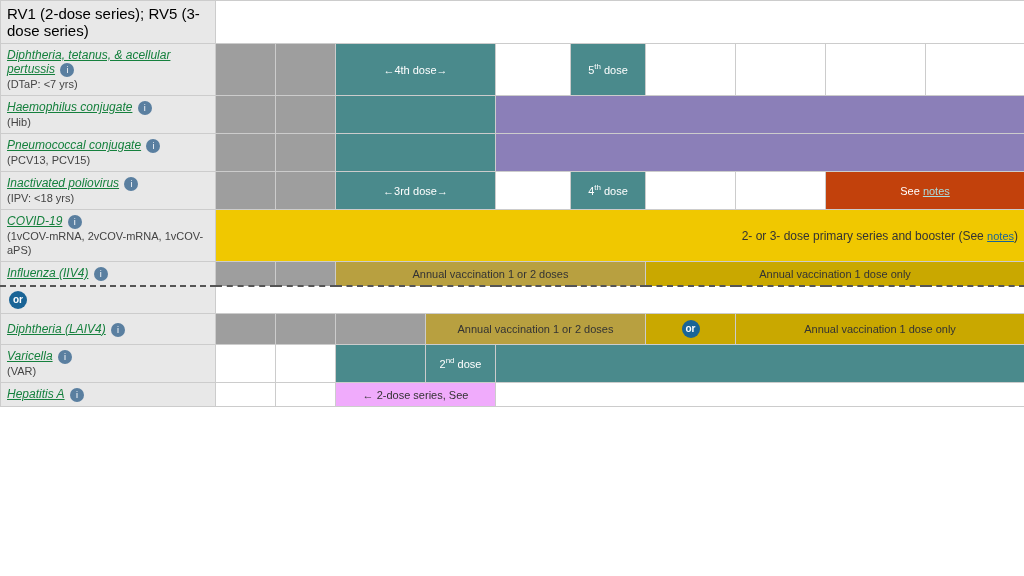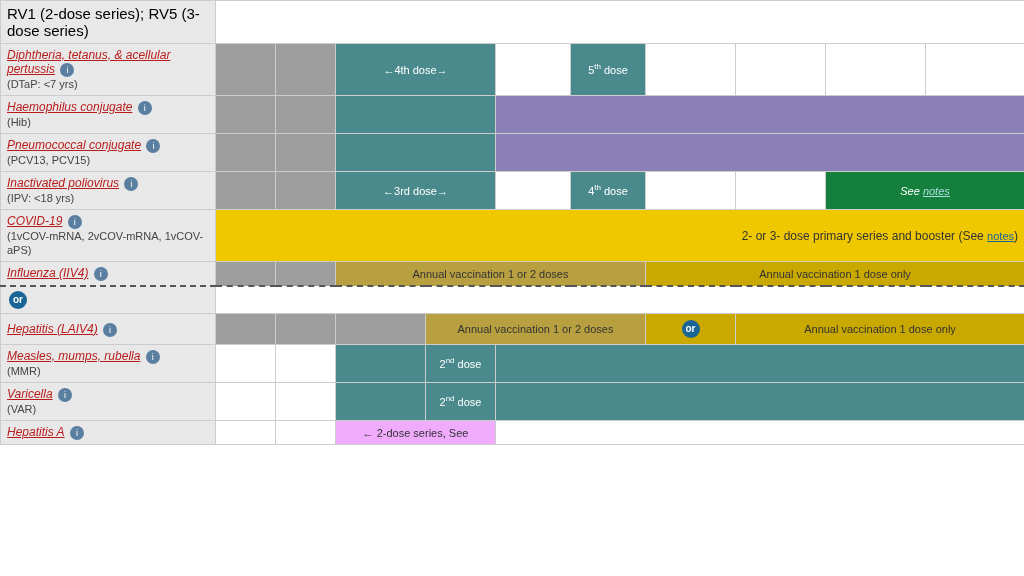--- a/index.html
+++ b/index.html
@@ -18,21 +18,21 @@
       border: 1px solid #ccc;
       padding: 4px 6px;
       vertical-align: middle;
     }
     .vaccine-name-cell {
       background: #e8e8e8;
       width: 220px;
       min-width: 180px;
     }
     .vaccine-link {
-      color: #b91c1c;
+      color: #15803d;
       text-decoration: underline;
       cursor: pointer;
       font-style: italic;
     }
     .vaccine-italic {
       font-style: italic;
     }
     .info-icon {
       display: inline-block;
       width: 14px;
@@ -42,21 +42,21 @@
       border-radius: 50%;
       font-size: 9px;
       text-align: center;
       line-height: 14px;
       cursor: pointer;
       margin-left: 2px;
       font-style: normal;
     }
     .col-teal { background: #4a8a8c; }
     .col-purple { background: #8b7fb8; }
-    .col-dark-teal { background: #15803d; color: white; font-style: italic; }
+    .col-dark-teal { background: #c2410c; color: white; }
     .col-grey { background: #9e9e9e; }
     .col-empty { background: #fff; }
     .text-center { text-align: center; }
     .dose-text { font-size: 11px; color: white; text-align: center; }
     .dose-text sup { font-size: 8px; }
     .covid-cell { background: #f0c800; color: #333; text-align: right; font-size: 12px; padding: 8px; }
     .or-badge {
       display: inline-block;
       background: #1a6496;
       color: white;
@@ -220,78 +220,61 @@
 
   <tr>
     <td class="vaccine-name-cell" style="background:#e8e8e8; border-top: none; padding: 2px 6px;">
       <span class="or-badge">or</span>
     </td>
     <td colspan="10" style="border:none; background: #fff; padding:0;"></td>
   </tr>
 
   <tr>
     <td class="vaccine-name-cell">
-      <a class="vaccine-link">Hepatitis (LAIV4)</a>
+      <a class="vaccine-link">Diphtheria (LAIV4)</a>
       <span class="info-icon">i</span>
     </td>
     <td class="col-grey"></td>
     <td class="col-grey"></td>
 
     <td class="col-grey"></td>
 
     <td style="background:#b8a040;" class="text-center" colspan="3">
       <span class="annual-text">Annual vaccination 1 or 2 doses</span>
     </td>
 
     <td style="background:#c9a800; text-align:center;">
       <span class="or-badge">or</span>
     </td>
 
     <td style="background:#c9a800;" class="text-center" colspan="3">
       <span class="annual-text">Annual vaccination 1 dose only</span>
     </td>
   </tr>
 
-  <tr>
-    <td class="vaccine-name-cell">
-      <a class="vaccine-link">Measles, mumps, rubella</a>
-      <span class="info-icon">i</span><br>
-      <span class="vaccine-subtext">(MMR)</span>
-    </td>
-    <td class="col-empty"></td>
-    <td class="col-empty"></td>
-
+
+  <tr>
+    <td class="vaccine-name-cell">
+      <a class="vaccine-link">Varicella</a>
+      <span class="info-icon">i</span><br>
+      <span class="vaccine-subtext">(VAR)</span>
+    </td>
+    <td class="col-empty"></td>
+    <td class="col-empty"></td>
     <td class="col-teal"></td>
 
     <td class="col-teal text-center">
       <span class="dose-text" style="font-size:11px; color:white;">2<sup>nd</sup> dose</span>
     </td>
 
     <td class="col-teal" colspan="6"></td>
   </tr>
 
   <tr>
     <td class="vaccine-name-cell">
-      <a class="vaccine-link">Varicella</a>
-      <span class="info-icon">i</span><br>
-      <span class="vaccine-subtext">(VAR)</span>
-    </td>
-    <td class="col-empty"></td>
-    <td class="col-empty"></td>
-    <td class="col-teal"></td>
-
-    <td class="col-teal text-center">
-      <span class="dose-text" style="font-size:11px; color:white;">2<sup>nd</sup> dose</span>
-    </td>
-
-    <td class="col-teal" colspan="6"></td>
-  </tr>
-
-  <tr>
-    <td class="vaccine-name-cell">
       <a class="vaccine-link">Hepatitis A</a>
       <span class="info-icon">i</span>
     </td>
     <td class="col-empty"></td>
     <td class="col-empty"></td>
 
     <td style="background:#f0abfc;margin-left:19px;" class="text-center" colspan="2">
       <span style="font-size:11px; color:#333;">← 2-dose series, See</span>
     </td>
 

